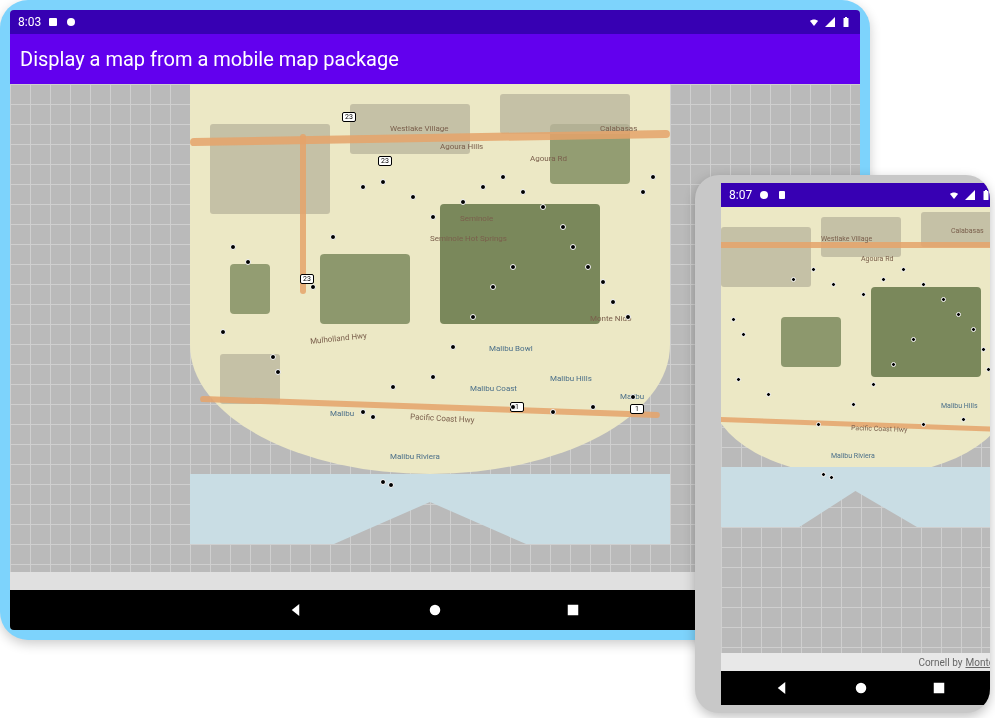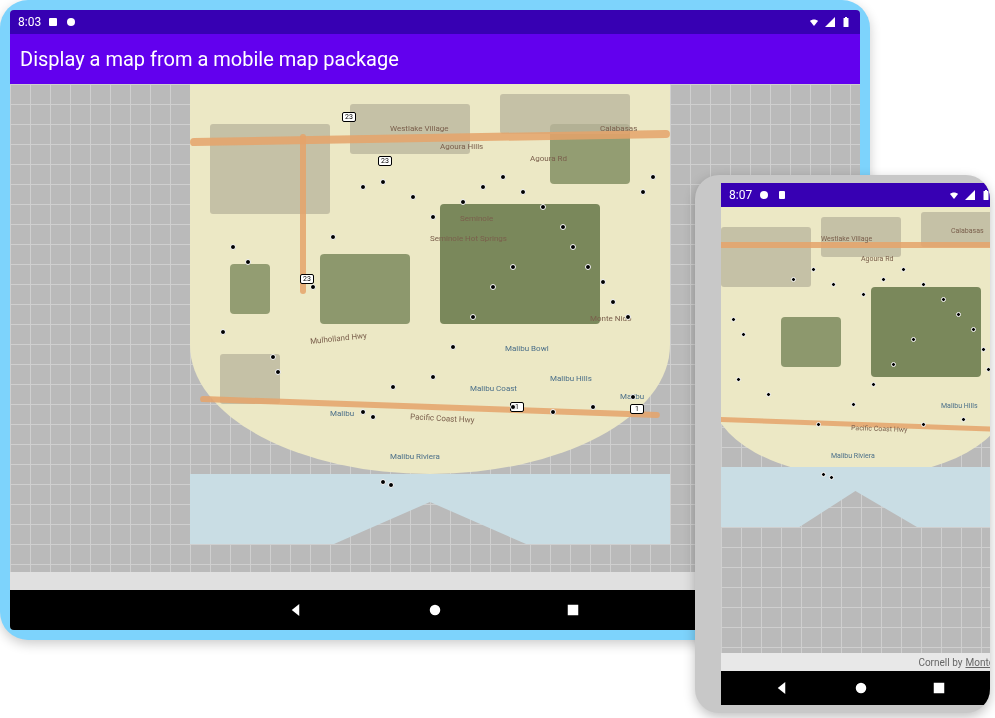--- a/index.html
+++ b/index.html
@@ -258,21 +258,21 @@
       <div class="route-shield" style="left:500px; top:318px;">1</div>
       <div class="route-shield" style="left:620px; top:320px;">1</div>
 
       <div class="map-label" style="left:380px; top:40px;">Westlake Village</div>
       <div class="map-label" style="left:430px; top:58px;">Agoura Hills</div>
       <div class="map-label" style="left:590px; top:40px;">Calabasas</div>
       <div class="map-label" style="left:520px; top:70px;">Agoura Rd</div>
       <div class="map-label" style="left:450px; top:130px;">Seminole</div>
       <div class="map-label" style="left:420px; top:150px;text-align:right;">Seminole Hot Springs</div>
       <div class="map-label" style="left:580px; top:230px;">Monte Nido</div>
-      <div class="map-label blue" style="left:486px; top:260px;padding-left:9px;">Malibu Bowl</div>
+      <div class="map-label blue" style="left:470px; top:260px;padding-left:9px;">Malibu Bowl</div>
       <div class="map-label blue" style="left:540px; top:290px;">Malibu Hills</div>
       <div class="map-label blue" style="left:610px; top:308px;">Malibu</div>
       <div class="map-label blue" style="left:320px; top:325px;">Malibu</div>
       <div class="map-label blue" style="left:460px; top:300px;">Malibu Coast</div>
       <div class="map-label blue" style="left:380px; top:368px;">Malibu Riviera</div>
       <div class="map-label" style="left:400px; top:330px; transform:rotate(3deg);">Pacific Coast Hwy</div>
       <div class="map-label" style="left:300px; top:250px; transform:rotate(-6deg);">Mulholland Hwy</div>
 
       <div class="poi-dot" style="left:220px; top:160px;"></div>
       <div class="poi-dot" style="left:235px; top:175px;"></div>

